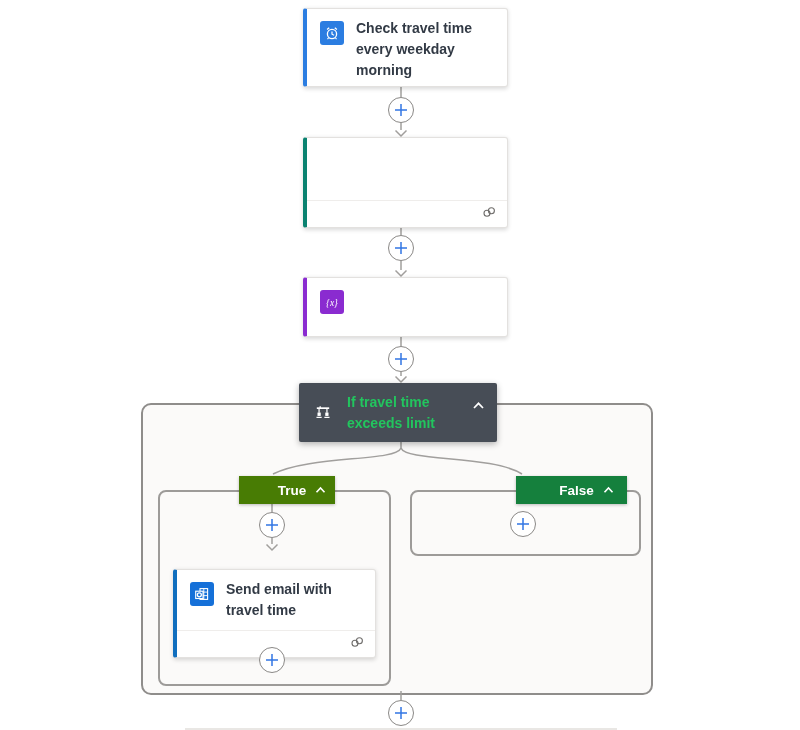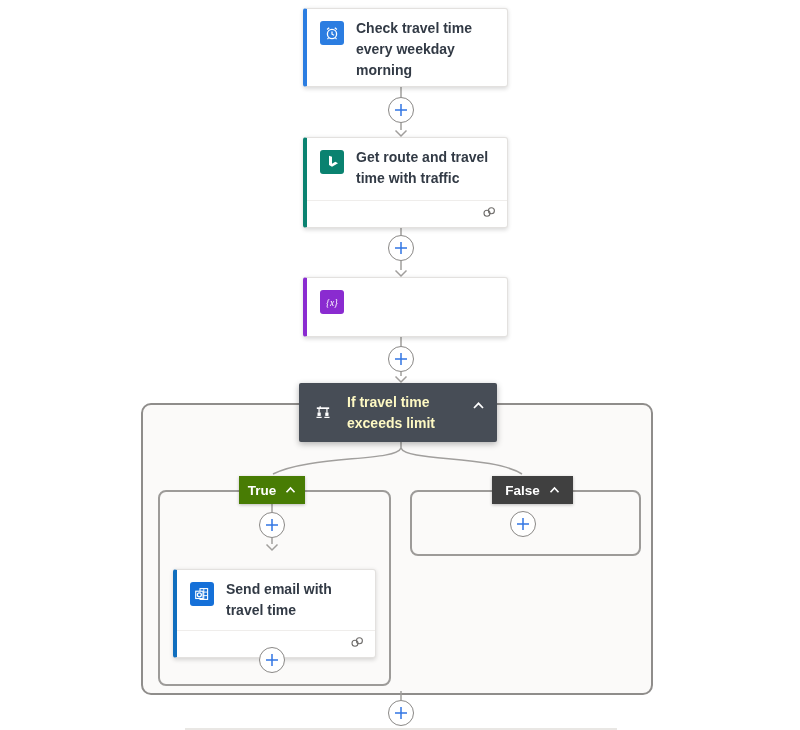--- a/index.html
+++ b/index.html
@@ -30,29 +30,29 @@
   #card-variable{left:303px;top:277px;width:200px;height:58px;border-left-color:#8a2bd0}
   #card-variable .icon-tile{background:#8a2bd0}
   #card-send{left:173px;top:569px;width:198px;height:87px;border-left-color:#106ebe}
   #card-send .icon-tile{background:#1570d8}
   
   #card-condition{
     position:absolute;left:299px;top:383px;width:198px;height:59px;background:#474d56;border-radius:2px;
     box-shadow:0 2px 6px rgba(0,0,0,.3);display:flex;align-items:center;z-index:3;cursor:pointer;
   }
   #card-condition .cond-icon{width:18px;height:18px;margin:0 15px 0 15px;flex:none}
-  #card-condition .card-title{color:#fef9c3;padding:0;width:106px}
+  #card-condition .card-title{color:#22c55e;padding:0;width:106px}
   .collapse-chevron{position:absolute;right:12px;top:13px;width:13px;height:9px;cursor:pointer}
   
   .badge{
     position:absolute;height:28px;display:flex;align-items:center;justify-content:center;gap:9px;
-    color:#fff;font-size:13.5px;font-weight:700;z-index:4;box-shadow:0 1px 3px rgba(0,0,0,.25);cursor:pointer;
+    color:#fff;font-size:13.5px;font-weight:700;z-index:4;box-shadow:0 1px 3px rgba(0,0,0,.25);cursor:pointer;padding-left:30px;
   }
   #badge-true{left:239px;top:476px;width:66px;background:#487c04}
-  #badge-false{left:492px;top:476px;width:81px;background:#404040}
+  #badge-false{left:516px;top:476px;width:81px;background:#15803d}
   .badge svg{flex:none}
   
   .plus{
     position:absolute;width:26px;height:26px;border-radius:50%;background:#fff;border:1px solid #8a8886;
     display:flex;align-items:center;justify-content:center;z-index:5;padding:0;cursor:pointer;box-sizing:border-box;
   }
   #plus-1{left:388px;top:97px}
   #plus-2{left:388px;top:235px}
   #plus-3{left:388px;top:346px}
   #plus-true{left:259px;top:512px}
@@ -99,28 +99,20 @@
         <path d="M8 6.6V9.2l2.1 1.1" stroke="#fff" stroke-width="1.2" fill="none"></path>
         <path d="M3.1 4.5L5.2 2.7M12.9 4.5L10.8 2.7" stroke="#fff" stroke-width="1.3"></path>
         <path d="M4.5 12.9L3.5 14.1M11.5 12.9L12.5 14.1" stroke="#fff" stroke-width="1.1"></path>
       </svg>
     </span>
     <div class="card-title">Check travel time every weekday morning</div>
   </div>
 </div>
 
 <div class="card" id="card-route">
-  <div class="card-main">
-    <span class="icon-tile">
-      <svg width="16" height="16" viewBox="0 0 16 16">
-        <path d="M5 1.8l3 1.05v6.95l3.3-1.95 2.7 1.4-6 3.45-3-1.75z" fill="#ffffff"></path>
-      </svg>
-    </span>
-    <div class="card-title">Get route and travel time with traffic</div>
-  </div>
   <div class="card-footer">
     <span>
       <svg width="16" height="16" viewBox="0 0 16 16">
         <circle cx="6" cy="9.3" r="3" fill="none" stroke="#6f6d6b" stroke-width="1.1"></circle>
         <circle cx="10.4" cy="6.7" r="3" fill="none" stroke="#6f6d6b" stroke-width="1.1"></circle>
       </svg>
     </span>
   </div>
 </div>
 

